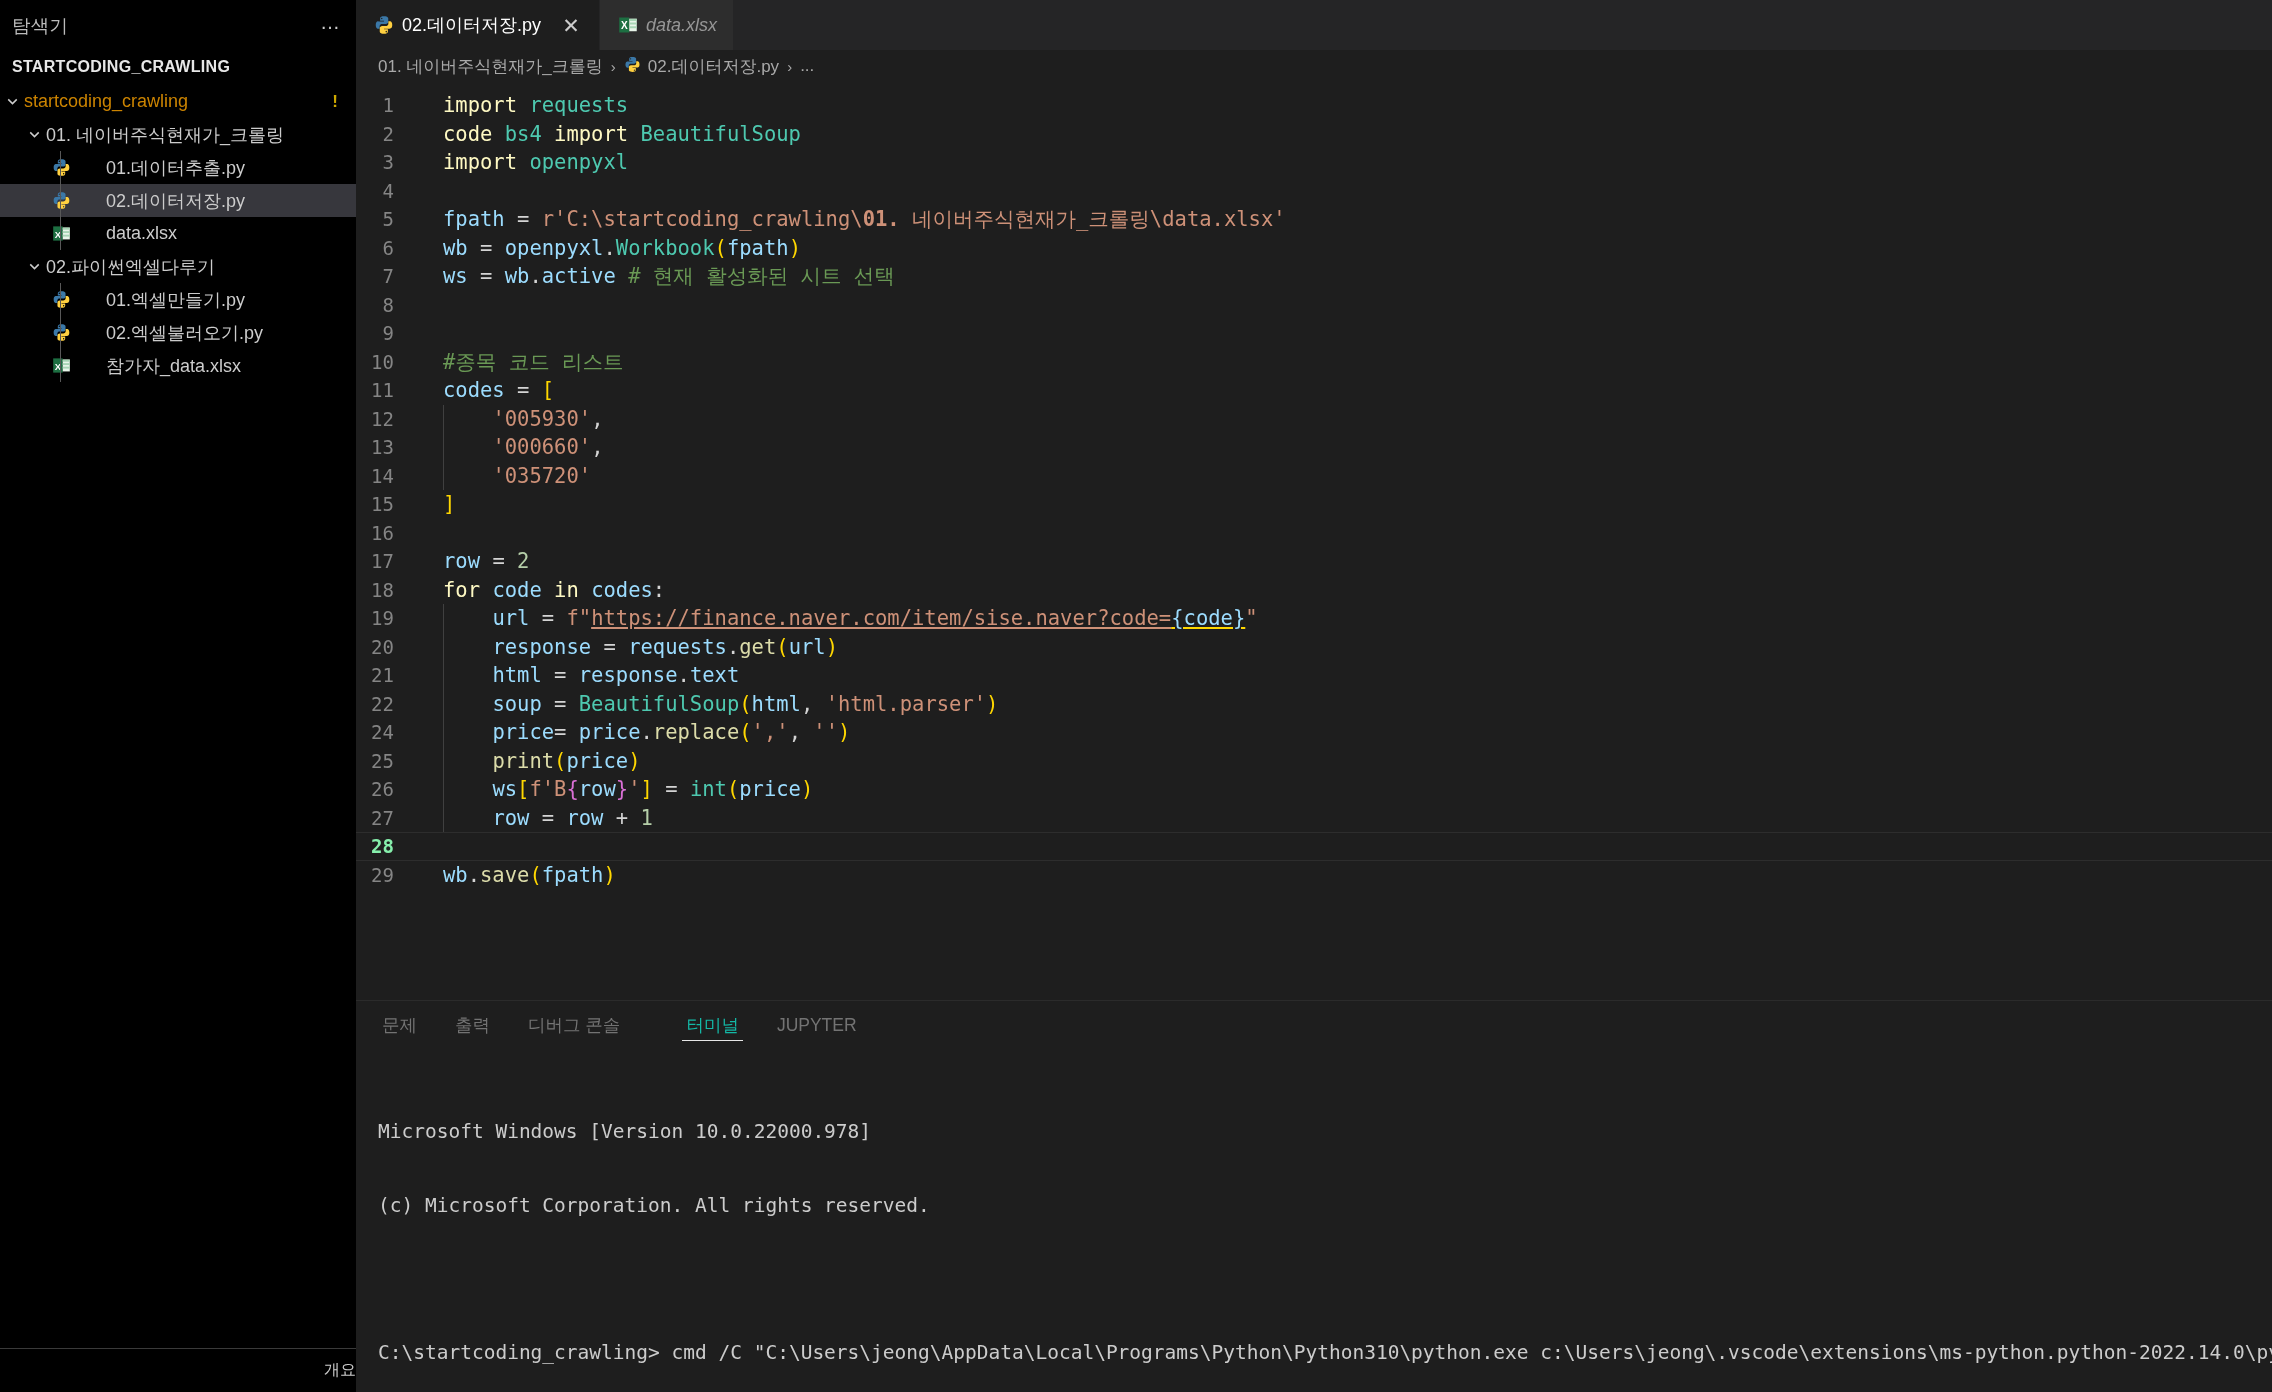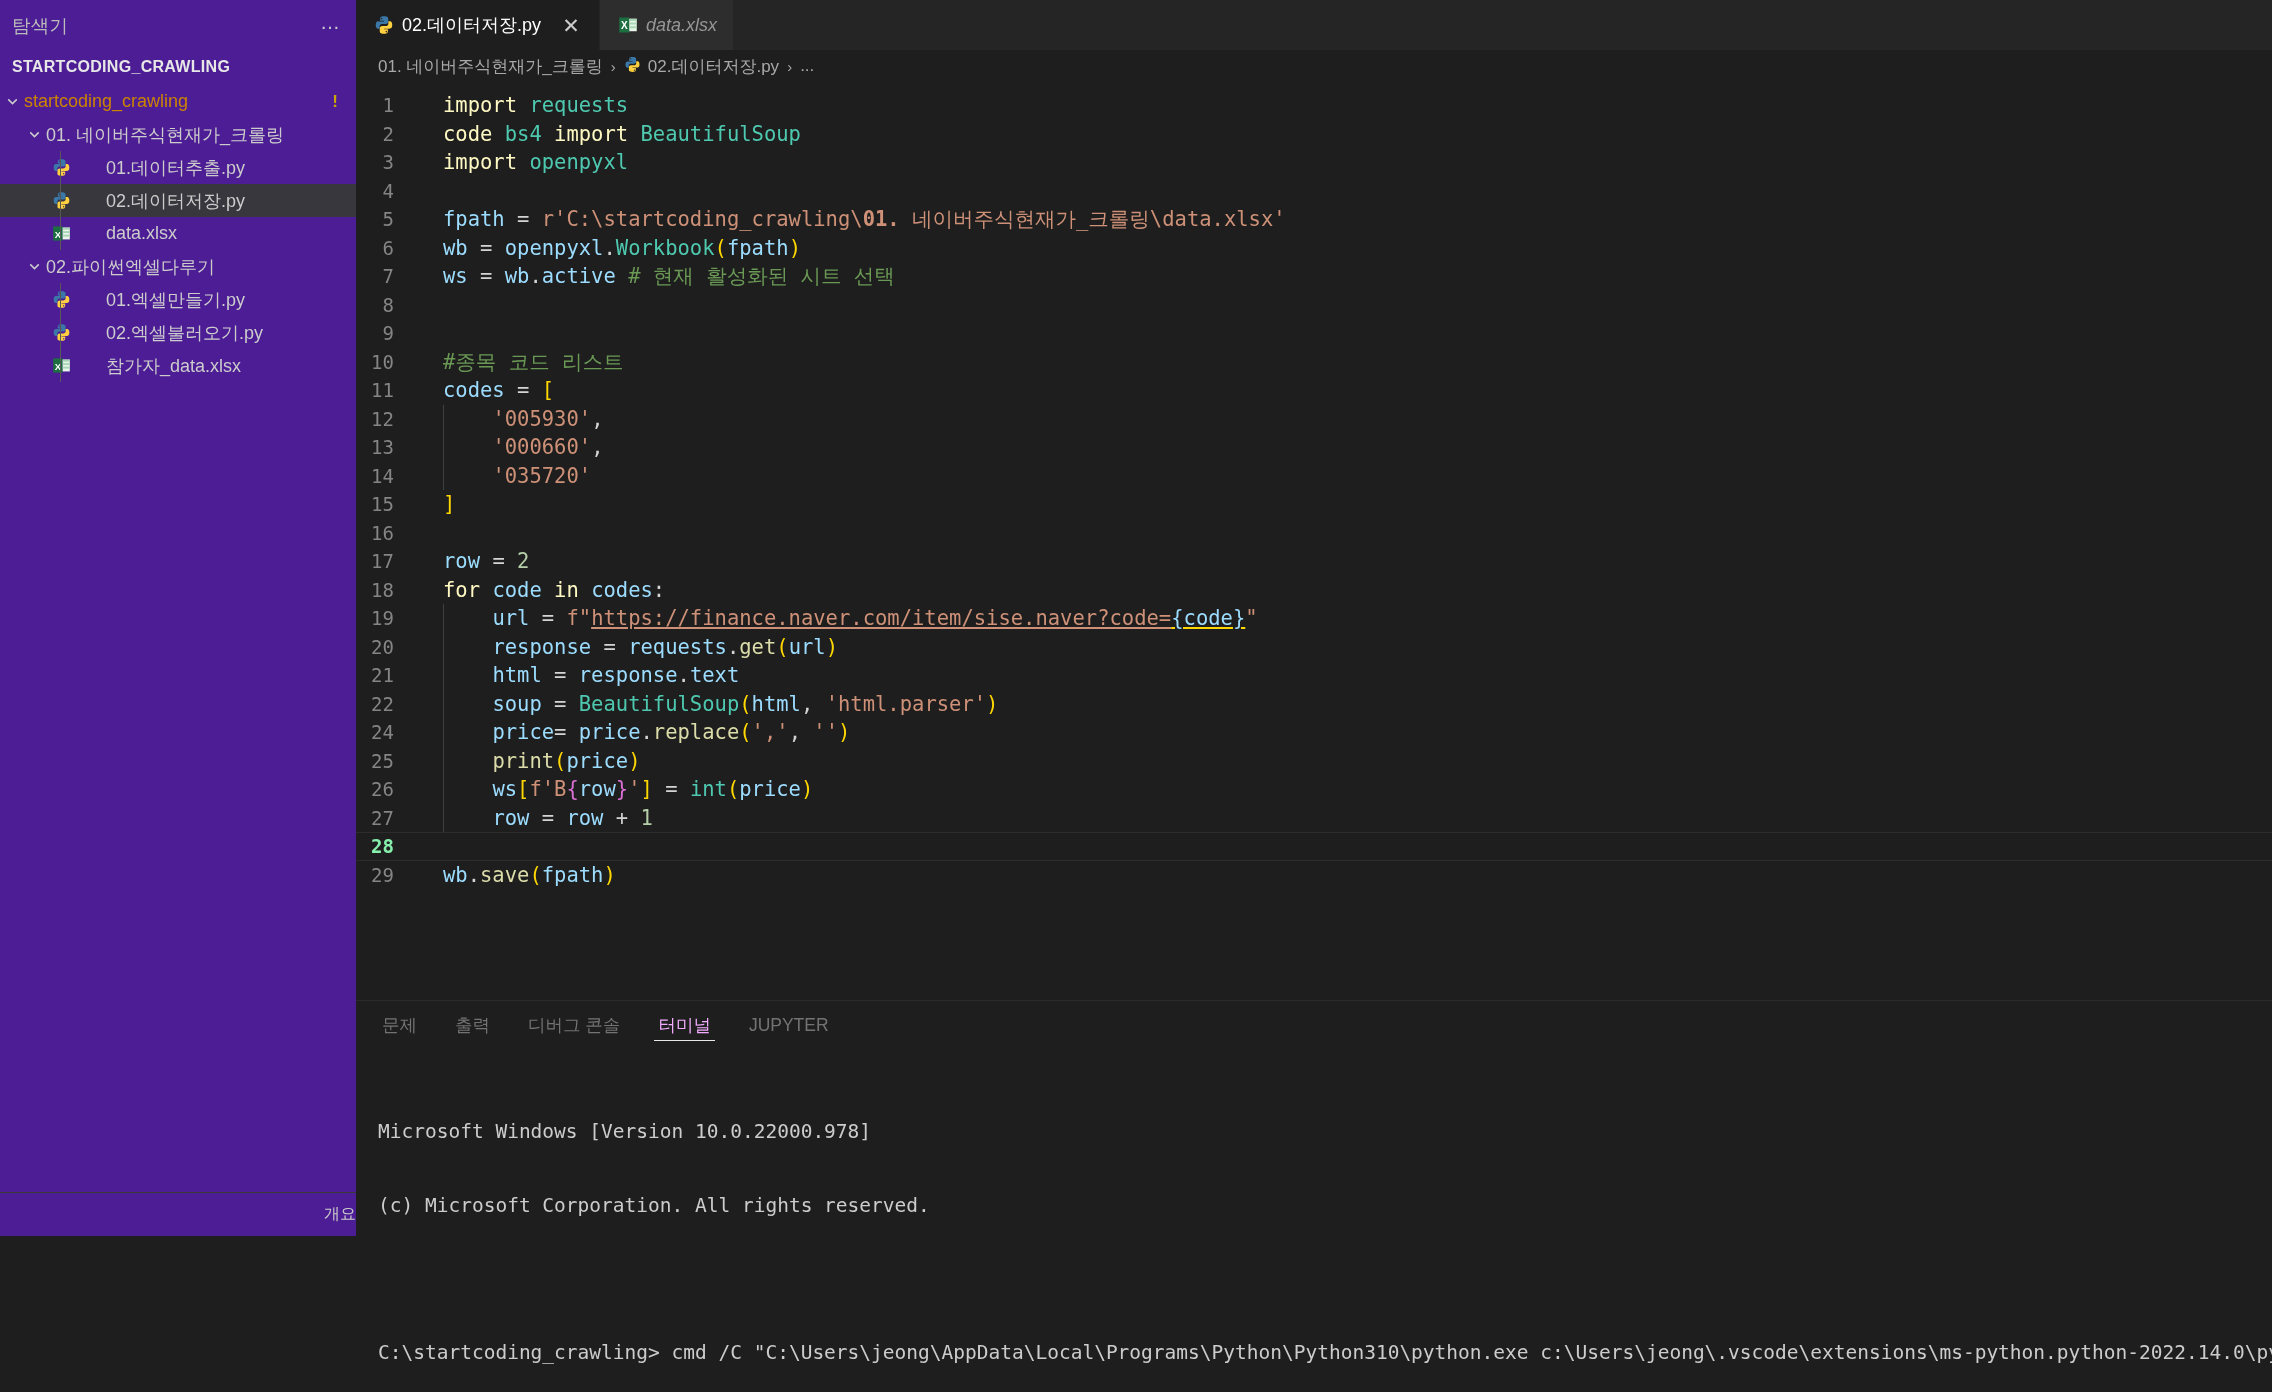--- a/index.html
+++ b/index.html
@@ -6,22 +6,22 @@
   html, body {
     width: 2272px; height: 1392px;
     background: #1e1e1e;
     font-family: "Liberation Sans", sans-serif;
     overflow: hidden;
   }
   .app { display: flex; width: 2272px; height: 1392px; }
 
   
   .sidebar {
-    width: 356px; height: 1236px;
-    background: #4c1d95;
+    width: 356px; height: 1392px;
+    background: #000000;
     display: flex; flex-direction: column;
     flex: 0 0 356px;
     position: relative;
   }
   .sb-header {
     height: 50px; display: flex; align-items: center;
     padding: 0 14px 0 12px; justify-content: space-between;
   }
   .sb-title {
     font-size: 18.5px; color: #bbbbbb; letter-spacing: .2px;
@@ -132,21 +132,21 @@
   .lnk  { color: #ce9178; text-decoration: underline; text-decoration-color: #ce9178; }
   .lnkcode { color: #9cdcfe; text-decoration: underline; text-decoration-color: #ffd700; }
 
   
   .panel { height: 392px; background: #1e1e1e; border-top: 1px solid #2b2b2b; display: flex; flex-direction: column; }
   .panel-tabs { height: 48px; display: flex; align-items: center; padding-left: 22px; gap: 30px; }
   .ptab {
     font-size: 17.5px; color: #737373; height: 48px; display: flex;
     align-items: center; padding: 0 4px; cursor: pointer; position: relative;
   }
-  .ptab.active { color: #f0abfc; }
+  .ptab.active { color: #14b8a6; margin-left: 28px; }
   .ptab.active::after {
     content: ""; position: absolute; left: 0; right: 0; bottom: 8px; height: 1px; background: #e7e7e7;
   }
   .terminal {
     flex: 1 1 auto; padding: 22px 0 0 22px; overflow: hidden;
     font-family: "DejaVu Sans Mono", "Liberation Mono", monospace;
     font-size: 19.5px; line-height: 24.5px; color: #cccccc; white-space: pre;
   }
   .terminal .tline { min-height: 24.5px; }
 </style>

